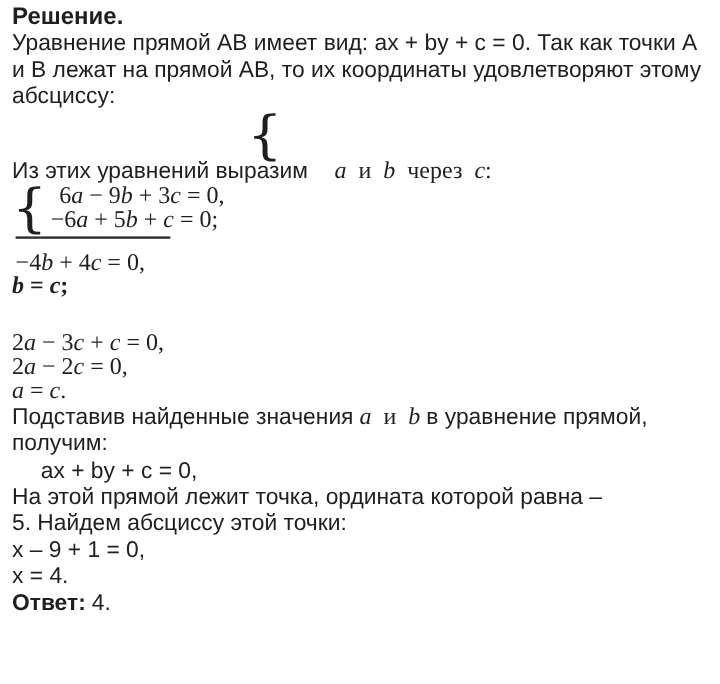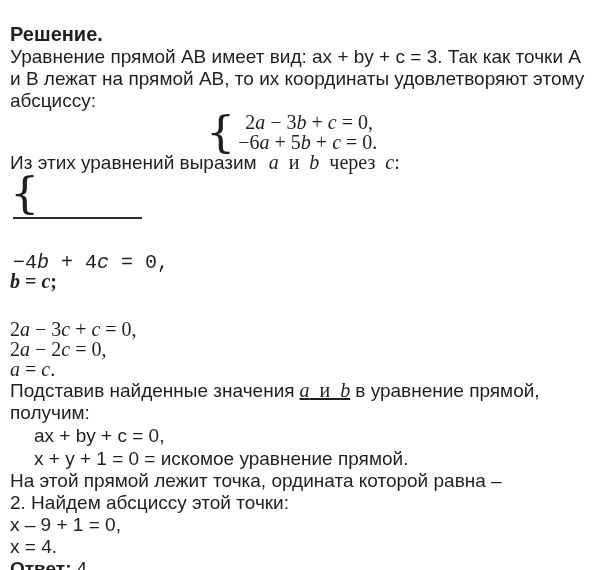--- a/index.html
+++ b/index.html
@@ -1,21 +1,21 @@
 <!DOCTYPE html>
 <html><head>
 <meta charset="utf-8">
 <style>
   html, body { margin: 0; padding: 0; background: #ffffff; }
   .page {
     position: relative;
     width: 600px;
     height: 570px;
     box-sizing: border-box;
-    padding: 23px 0 0 10px;
+    padding: 3px 0 0 10px;
     background: #ffffff;
     color: #1f1f1f;
     font-family: "Liberation Sans", sans-serif;
     font-size: 19px;
     overflow: hidden;
   }
   .line { line-height: 22px; white-space: nowrap; }
   .heading { font-size: 20px; line-height: 23px; font-weight: 700; }
   .bold { font-weight: 700; }
 
@@ -48,71 +48,70 @@
   .sys-rows { display: block; }
   .sys-row1 { padding-left: 7px; }
 
   .sum-line {
     width: 129px;
     height: 2px;
     background: #2e2e2e;
     margin: 4px 0 0 3px;
   }
 
-  .deriv-first { margin-top: 34px; line-height: 19px; padding-left: 3px; font-family: Liberation Mono, monospace; }
+  .deriv-first { margin-top: 11px; line-height: 19px; padding-left: 3px; }
   .deriv-second { line-height: 19px; font-weight: bold; }
   .deriv-gap { margin-top: 28px; }
   .eq-sans { line-height: 23px; margin-left: 24px; }
 
   .express-line { line-height: 20px; }
-  .express-line .mathseg { margin-left: 12px; }
-  .subst-line .mathseg { margin-left: 5px; margin-right: 5px; text-decoration: underline; }
+  .express-line .mathseg { margin-left: 22px; }
+  .subst-line .mathseg { margin-left: 5px; margin-right: 5px; }
   .answer-value { margin-left: 5px; }
 </style>
 </head>
 <body>
 
 <div class="page">
 
   <div class="line heading">Решение.</div>
 
-  <div class="line">Уравнение прямой АВ имеет вид: ax + by + c = 3. Так как точки А</div>
+  <div class="line">Уравнение прямой АВ имеет вид: ax + by + c = 0. Так как точки А</div>
   <div class="line">и В лежат на прямой АВ, то их координаты удовлетворяют этому</div>
   <div class="line">абсциссу:</div>
 
   <div class="system system-centered">
     <span class="brace">{</span>
-    <div class="sys-rows">
-      <div class="mathline sys-row1">2<i>a</i> − 3<i>b</i> + <i>c</i> = 0,</div>
-      <div class="mathline">−6<i>a</i> + 5<i>b</i> + <i>c</i> = 0.</div>
-    </div>
   </div>
 
   <div class="line express-line"><span>Из этих уравнений выразим</span><span class="mathseg"><i>a</i>  и  <i>b</i>  через  <i>c</i>:</span></div>
 
   <div class="system">
     <span class="brace">{</span>
+    <div class="sys-rows">
+      <div class="mathline sys-row1">6<i>a</i> − 9<i>b</i> + 3<i>c</i> = 0,</div>
+      <div class="mathline">−6<i>a</i> + 5<i>b</i> + <i>c</i> = 0;</div>
+    </div>
   </div>
 
   <div class="sum-line"></div>
 
   <div class="mathline deriv-first">−4<i>b</i> + 4<i>c</i> = 0,</div>
   <div class="mathline deriv-second"><i>b</i> = <i>c</i>;</div>
 
   <div class="mathline deriv-gap">2<i>a</i> − 3<i>c</i> + <i>c</i> = 0,</div>
   <div class="mathline">2<i>a</i> − 2<i>c</i> = 0,</div>
   <div class="mathline"><i>a</i> = <i>c</i>.</div>
 
   <div class="line subst-line"><span>Подставив найденные значения</span><span class="mathseg"><i>a</i>  и  <i>b</i></span><span>в уравнение прямой,</span></div>
   <div class="line">получим:</div>
 
   <div class="line eq-sans">ax + by + c = 0,</div>
-  <div class="line eq-sans">x + y + 1 = 0 = искомое уравнение прямой.</div>
 
   <div class="line">На этой прямой лежит точка, ордината которой равна –</div>
-  <div class="line">2. Найдем абсциссу этой точки:</div>
+  <div class="line">5. Найдем абсциссу этой точки:</div>
 
   <div class="line">x – 9 + 1 = 0,</div>
   <div class="line">x = 4.</div>
 
   <div class="line"><span class="bold">Ответ:</span><span class="answer-value">4.</span></div>
 
 </div>
 
 </body></html>

